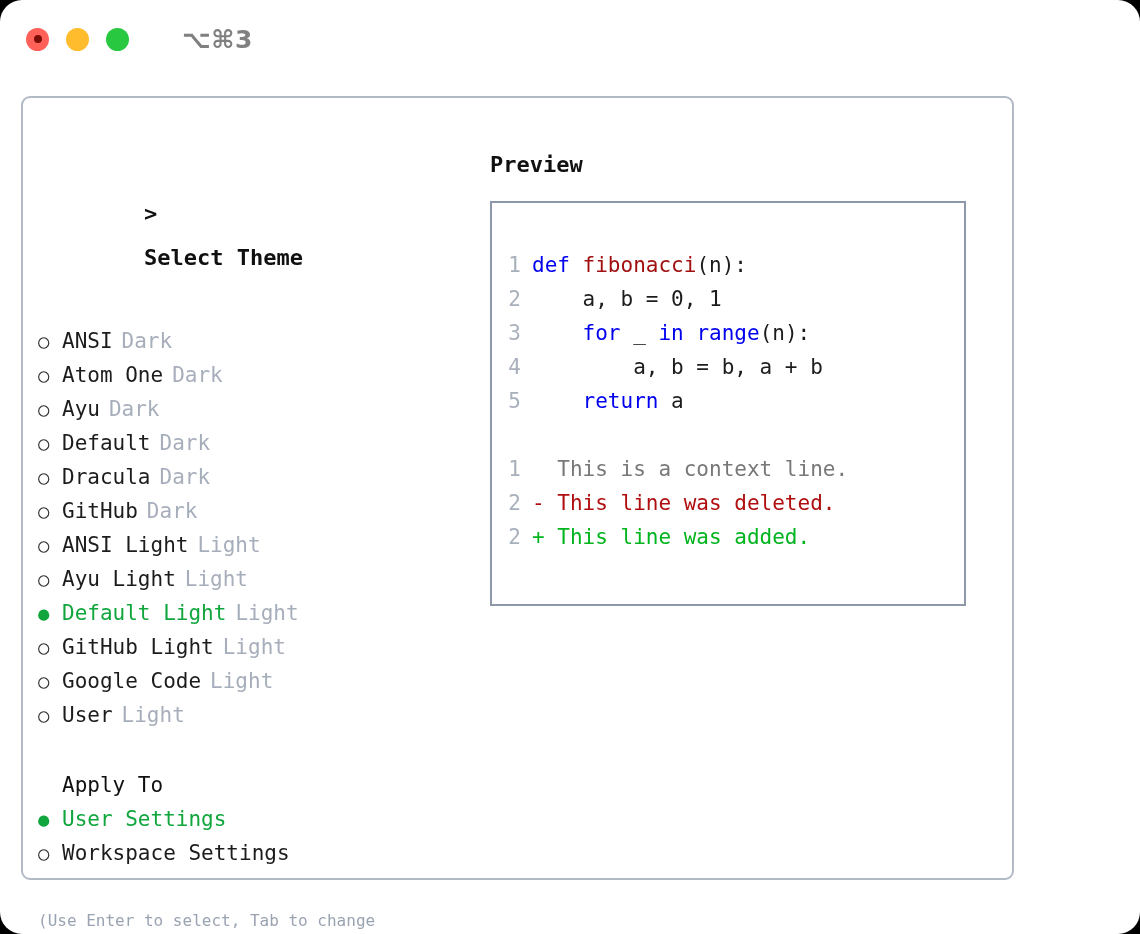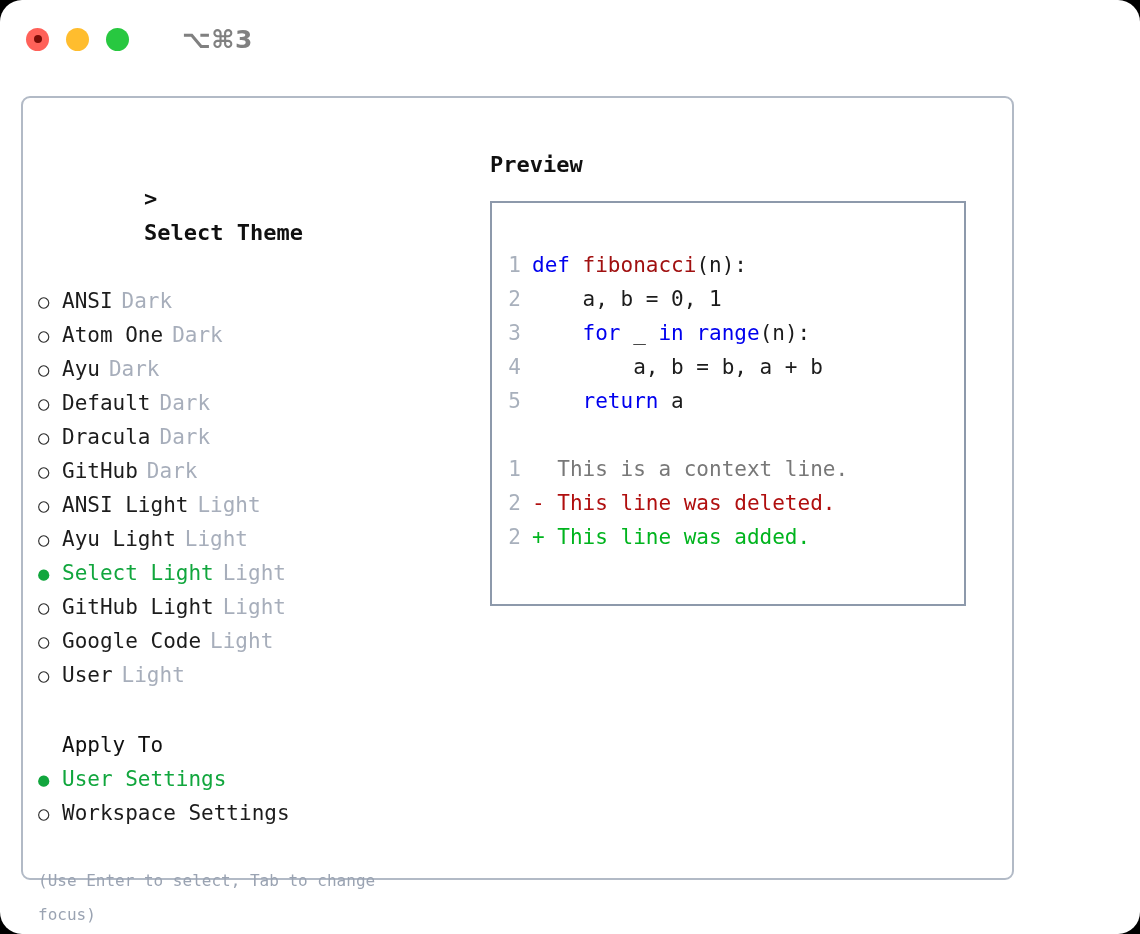--- a/index.html
+++ b/index.html
@@ -77,21 +77,21 @@
   .left-pane {
     position: absolute;
     left: 15px;
     top: 50px;
     width: 440px;
   }
   .list-header {
     font-size: 22px;
     font-weight: bold;
     color: #101010;
-    line-height: 34px;
+    line-height: 44px;
     white-space: pre;
   }
   .opt-row {
     display: flex;
     align-items: baseline;
     line-height: 34px;
     font-size: 21px;
     white-space: pre;
   }
   .marker {
@@ -192,21 +192,21 @@
       </div>
       <div id="theme-items">
           <div class="opt-row"><span class="marker">○</span><span class="opt-label">ANSI</span><span class="opt-cat">Dark</span></div>
           <div class="opt-row"><span class="marker">○</span><span class="opt-label">Atom One</span><span class="opt-cat">Dark</span></div>
           <div class="opt-row"><span class="marker">○</span><span class="opt-label">Ayu</span><span class="opt-cat">Dark</span></div>
           <div class="opt-row"><span class="marker">○</span><span class="opt-label">Default</span><span class="opt-cat">Dark</span></div>
           <div class="opt-row"><span class="marker">○</span><span class="opt-label">Dracula</span><span class="opt-cat">Dark</span></div>
           <div class="opt-row"><span class="marker">○</span><span class="opt-label">GitHub</span><span class="opt-cat">Dark</span></div>
           <div class="opt-row"><span class="marker">○</span><span class="opt-label">ANSI Light</span><span class="opt-cat">Light</span></div>
           <div class="opt-row"><span class="marker">○</span><span class="opt-label">Ayu Light</span><span class="opt-cat">Light</span></div>
-          <div class="opt-row selected"><span class="marker sel">●</span><span class="opt-label">Select Light</span><span class="opt-cat">Light</span></div>
+          <div class="opt-row selected"><span class="marker sel">●</span><span class="opt-label">Default Light</span><span class="opt-cat">Light</span></div>
           <div class="opt-row"><span class="marker">○</span><span class="opt-label">GitHub Light</span><span class="opt-cat">Light</span></div>
           <div class="opt-row"><span class="marker">○</span><span class="opt-label">Google Code</span><span class="opt-cat">Light</span></div>
           <div class="opt-row"><span class="marker">○</span><span class="opt-label">User</span><span class="opt-cat">Light</span></div>
         </div>
 
       <div class="section-gap"></div>
       <div class="section-title">Apply To</div>
       <div id="apply-items">
           <div class="opt-row selected"><span class="marker sel">●</span><span class="opt-label">User Settings</span></div>
           <div class="opt-row"><span class="marker">○</span><span class="opt-label">Workspace Settings</span></div>

